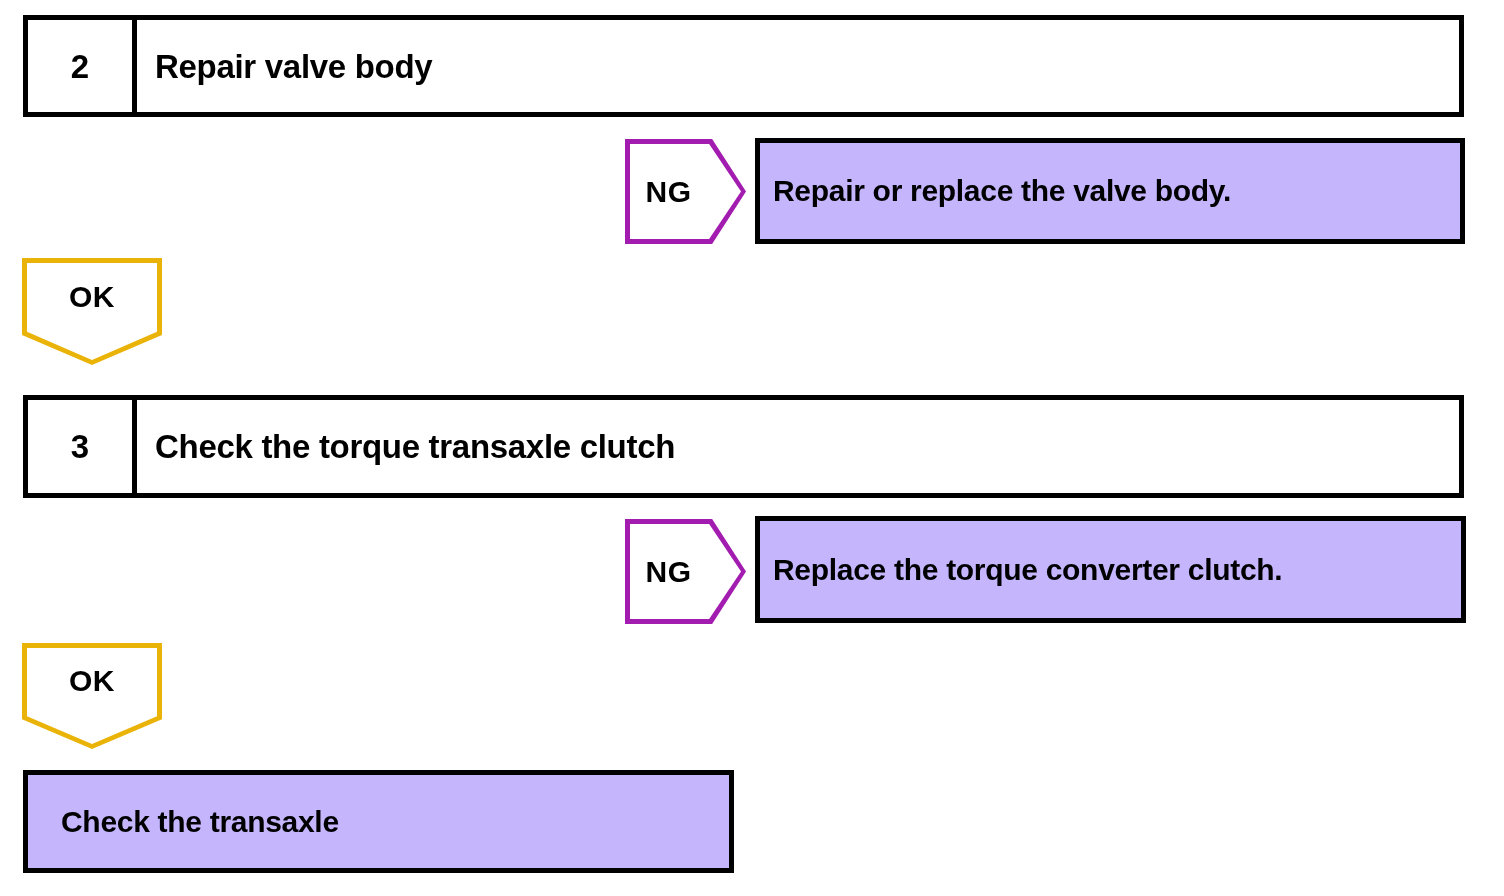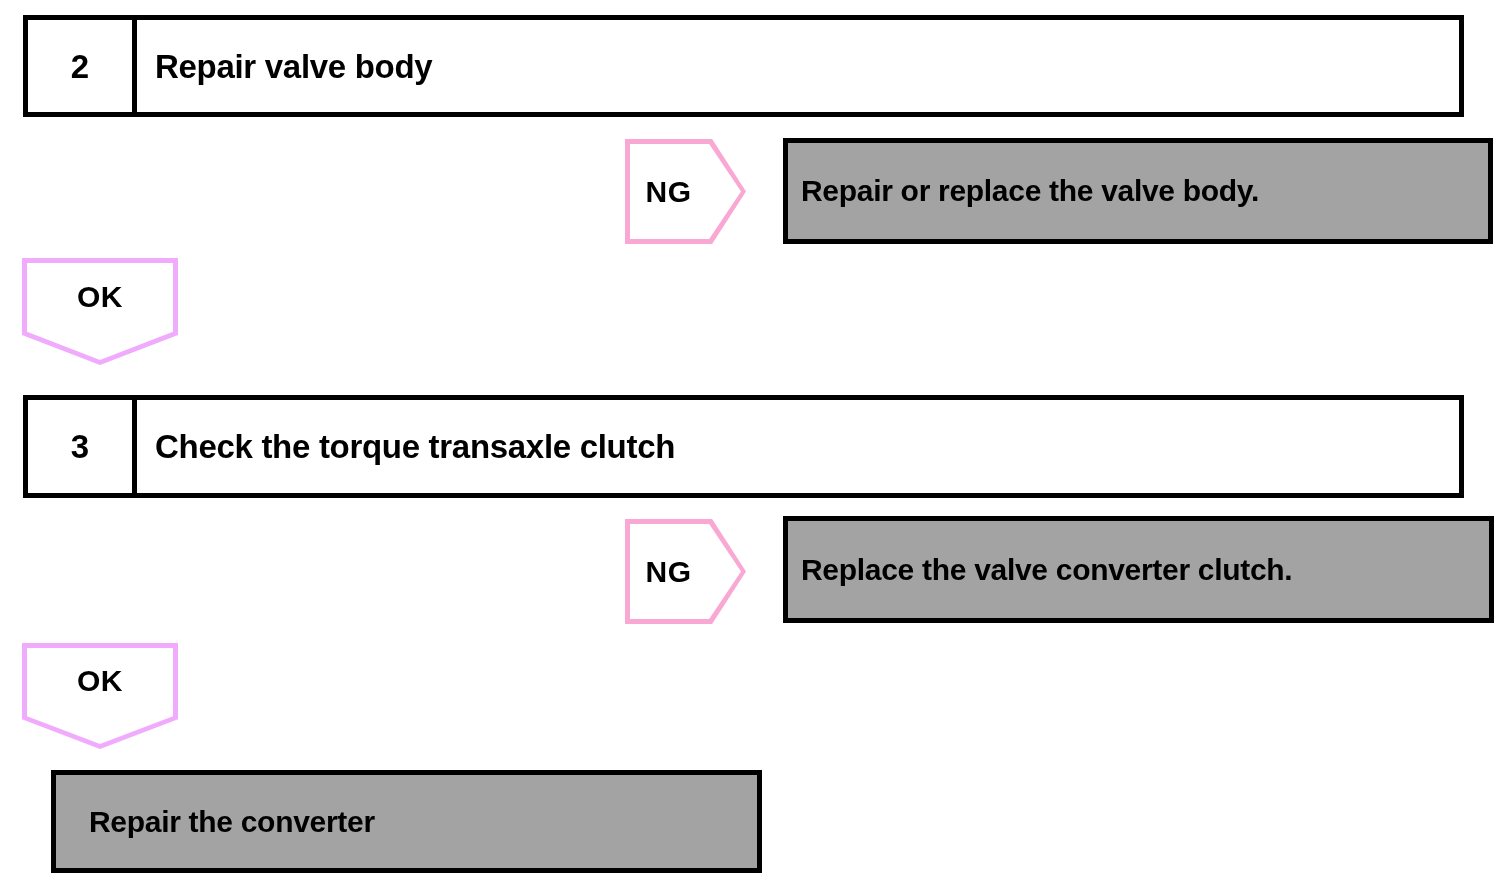--- a/index.html
+++ b/index.html
@@ -57,38 +57,37 @@
     line-height: 1;
     letter-spacing: -0.3px;
     white-space: nowrap;
   }
 
   
   .action-box {
     position: absolute;
     box-sizing: border-box;
     border: 5px solid #000;
-    background: #a3a3a3;
+    background: #c4b5fd;
     display: flex;
     align-items: center;
     padding-left: 13px;
-    margin-left: 28px;
   }
   .action-text {
     font-size: 30px;
     font-weight: bold;
     line-height: 1;
     letter-spacing: -0.3px;
     white-space: nowrap;
   }
 
   
   .ng-flag {
     position: absolute;
-    background: #f9a8d4;
+    background: #a21caf;
     -webkit-clip-path: polygon(0% 0%, 72% 0%, 100% 50%, 72% 100%, 0% 100%);
     clip-path: polygon(0% 0%, 72% 0%, 100% 50%, 72% 100%, 0% 100%);
   }
   .ng-flag .inner {
     position: absolute;
     left: 5px;
     top: 5px;
     right: 5px;
     bottom: 5px;
     background: #fff;
@@ -106,24 +105,23 @@
     justify-content: center;
     font-size: 30px;
     font-weight: bold;
     letter-spacing: 0.5px;
     line-height: 1;
   }
 
   
   .ok-flag {
     position: absolute;
-    background: #f0abfc;
+    background: #eab308;
     -webkit-clip-path: polygon(0% 0%, 100% 0%, 100% 72%, 50% 100%, 0% 72%);
     clip-path: polygon(0% 0%, 100% 0%, 100% 72%, 50% 100%, 0% 72%);
-    padding-left: 16px;
   }
   .ok-flag .inner {
     position: absolute;
     left: 5px;
     top: 5px;
     right: 5px;
     bottom: 5px;
     background: #fff;
     -webkit-clip-path: polygon(0% 0%, 100% 0%, 100% 71%, 50% 100%, 0% 71%);
     clip-path: polygon(0% 0%, 100% 0%, 100% 71%, 50% 100%, 0% 71%);
@@ -179,25 +177,25 @@
       <span class="step-text">Check the torque transaxle clutch</span>
     </div>
   </div>
 
   <div class="ng-flag" style="left:625px; top:519px; width:121px; height:105px;">
     <div class="inner"></div>
     <div class="ng-label">NG</div>
   </div>
 
   <div class="action-box" style="left:755px; top:516px; width:711px; height:107px;">
-    <span class="action-text">Replace the valve converter clutch.</span>
+    <span class="action-text">Replace the torque converter clutch.</span>
   </div>
 
   <div class="ok-flag" style="left:22px; top:643px; width:140px; height:106px;">
     <div class="inner"></div>
     <div class="ok-label">OK</div>
   </div>
 
   <div class="action-box" style="left:23px; top:770px; width:711px; height:103px; padding-left:33px;">
-    <span class="action-text">Repair the converter</span>
+    <span class="action-text">Check the transaxle</span>
   </div>
 
 </div>
 
 </body></html>

